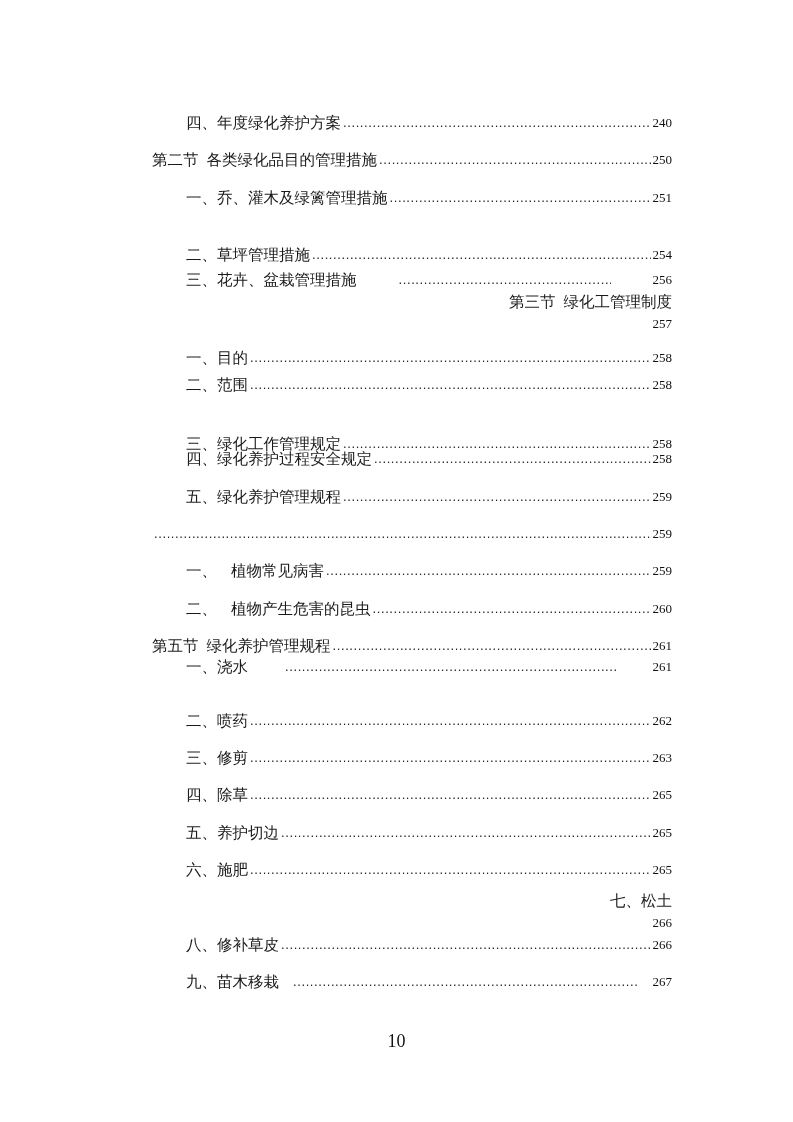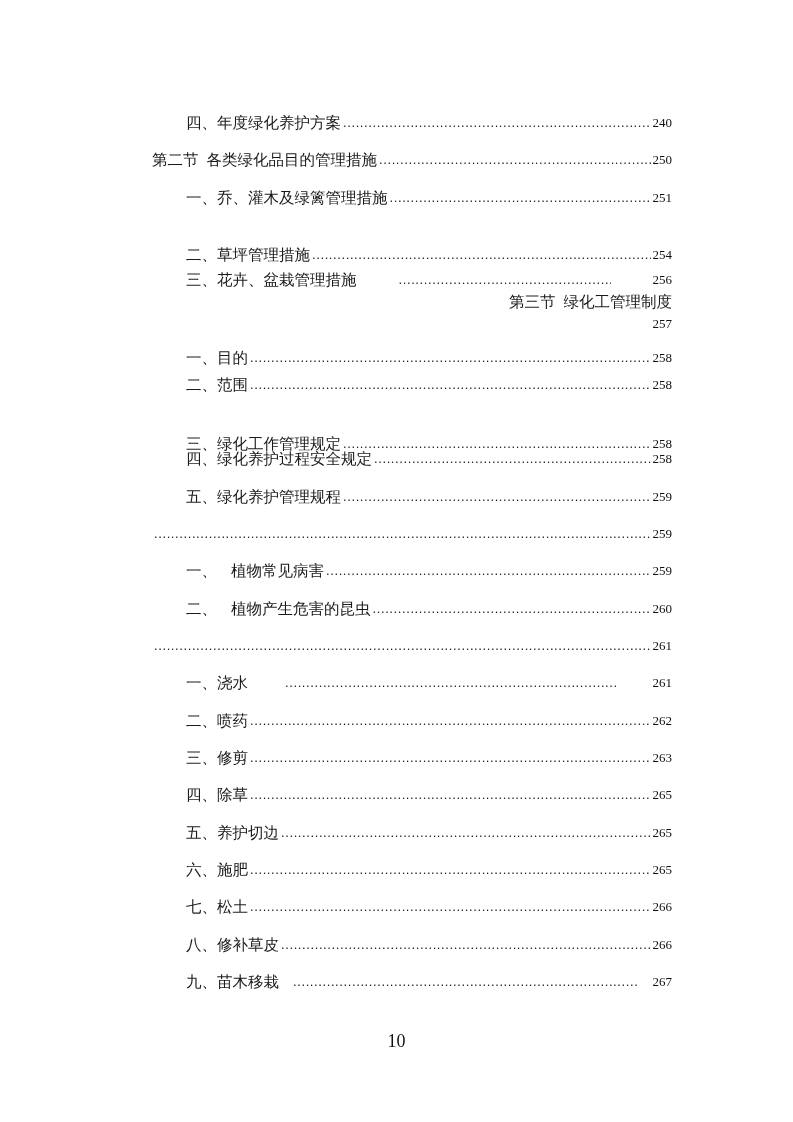--- a/index.html
+++ b/index.html
@@ -98,24 +98,25 @@
       <span class="toc-label"><span>一、</span><span class="gap" style="width: 14px;"></span><span>植物常见病害</span></span>
       <span class="toc-dots">........................................................................................................................................................................................................</span>
       <span class="toc-page">259</span>
     </div>
     <div class="toc-entry level-2" style="top: 593px;">
       <span class="toc-label"><span>二、</span><span class="gap" style="width: 14px;"></span><span>植物产生危害的昆虫</span></span>
       <span class="toc-dots">........................................................................................................................................................................................................</span>
       <span class="toc-page">260</span>
     </div>
     <div class="toc-entry level-1" style="top: 630px;">
+      <span class="toc-label"><span>第五节</span><span class="gap" style="width: 8px;"></span><span>绿化养护管理规程</span></span>
       <span class="toc-dots">........................................................................................................................................................................................................</span>
       <span class="toc-page">261</span>
     </div>
-    <div class="toc-entry level-2" style="top: 667px; gap: 35px;">
+    <div class="toc-entry level-2" style="top: 651px; gap: 35px;">
       <span class="toc-label"><span>一、</span><span>浇水</span></span>
       <span class="toc-dots">........................................................................................................................................................................................................</span>
       <span class="toc-page">261</span>
     </div>
     <div class="toc-entry level-2" style="top: 705px;">
       <span class="toc-label"><span>二、</span><span>喷药</span></span>
       <span class="toc-dots">........................................................................................................................................................................................................</span>
       <span class="toc-page">262</span>
     </div>
     <div class="toc-entry level-2" style="top: 742px;">
@@ -131,21 +132,21 @@
     <div class="toc-entry level-2" style="top: 817px;">
       <span class="toc-label"><span>五、</span><span>养护切边</span></span>
       <span class="toc-dots">........................................................................................................................................................................................................</span>
       <span class="toc-page">265</span>
     </div>
     <div class="toc-entry level-2" style="top: 854px;">
       <span class="toc-label"><span>六、</span><span>施肥</span></span>
       <span class="toc-dots">........................................................................................................................................................................................................</span>
       <span class="toc-page">265</span>
     </div>
-    <div class="toc-entry level-2" style="top: 891px;">
+    <div class="toc-entry level-2" style="top: 891px; flex-direction: column;">
       <span class="toc-label"><span>七、</span><span>松土</span></span>
       <span class="toc-dots">........................................................................................................................................................................................................</span>
       <span class="toc-page">266</span>
     </div>
     <div class="toc-entry level-2" style="top: 929px;">
       <span class="toc-label"><span>八、</span><span>修补草皮</span></span>
       <span class="toc-dots">........................................................................................................................................................................................................</span>
       <span class="toc-page">266</span>
     </div>
     <div class="toc-entry level-2" style="top: 966px; gap: 12px;">

